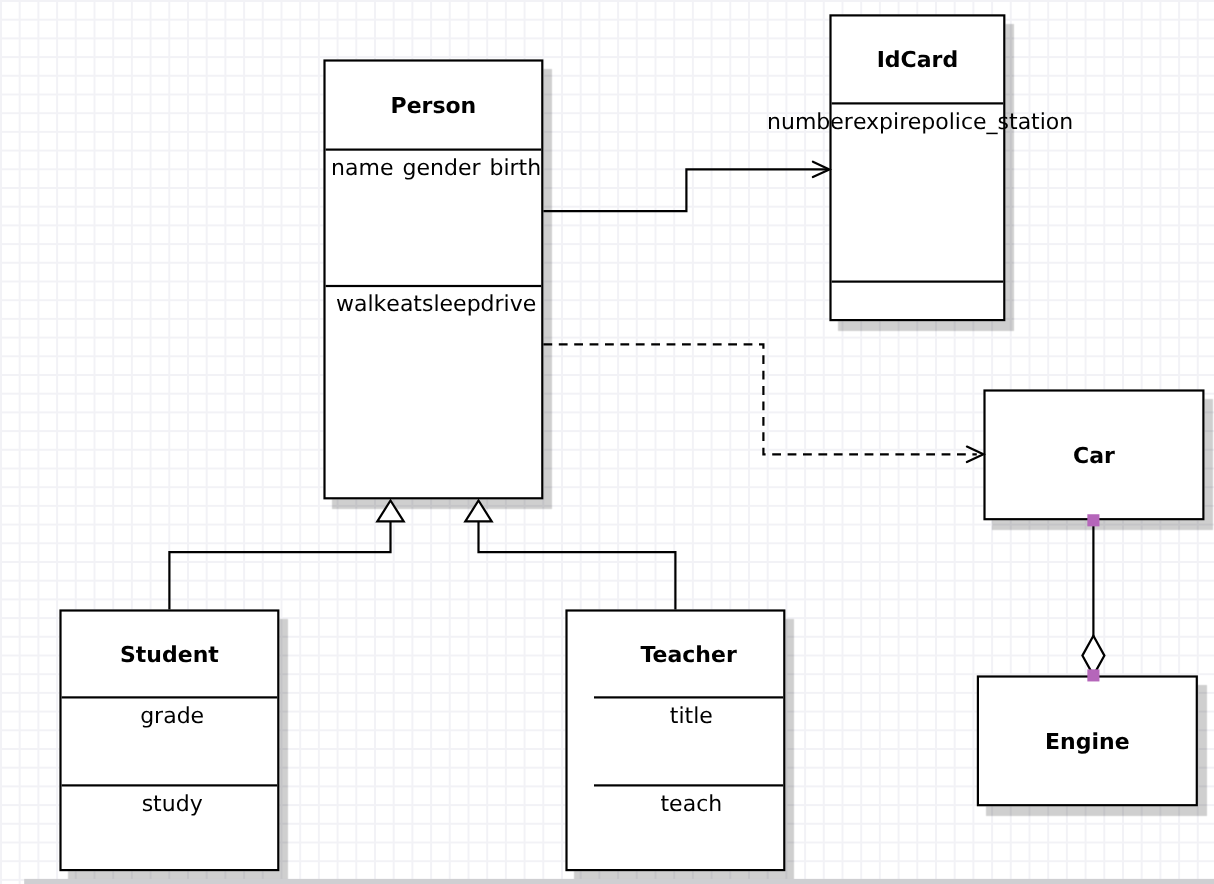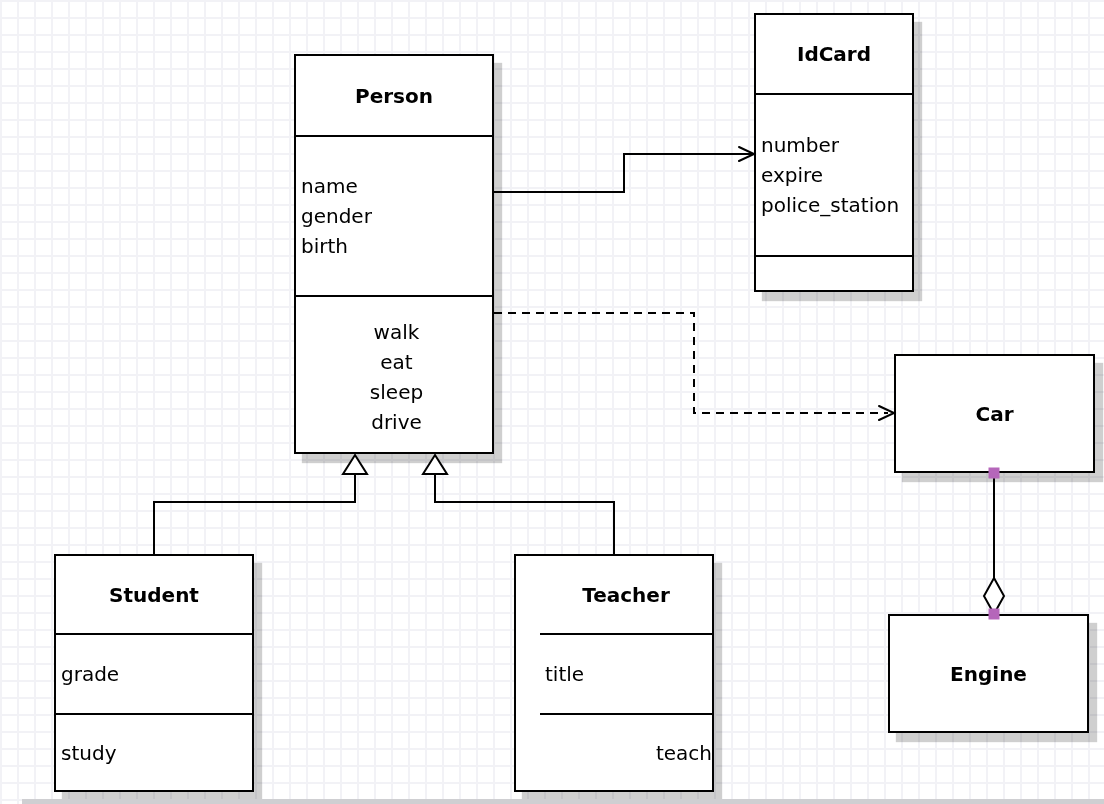--- a/index.html
+++ b/index.html
@@ -19,21 +19,21 @@
     display:flex; flex-direction:column;
   }
   .uml-title{
     box-sizing:border-box; flex:0 0 auto;
     display:flex; align-items:center; justify-content:center;
     font-weight:bold; font-size:20px; color:#000;
   }
   .uml-section{
     box-sizing:border-box; flex:0 0 auto;
     border-top:2px solid #000;
-    display:flex; flex-direction:column; justify-content:center;
+    display:flex; flex-direction:row; justify-content:center;
     padding-left:5px; font-size:20px; line-height:30px; color:#000;
   }
   .title-only .uml-title{flex:1 1 auto;}
   svg.connectors{position:absolute; left:0; top:0; z-index:5;}
   .stroke-solid{fill:none; stroke:#000; stroke-width:2;}
   .stroke-dashed{fill:none; stroke:#000; stroke-width:2; stroke-dasharray:8 6;}
   .open-arrow{fill:none; stroke:#000; stroke-width:2; stroke-linecap:round;}
   .hollow{fill:#ffffff; stroke:#000; stroke-width:2;}
   .bottom-edge{
     position:absolute; left:22px; right:0; top:799px; height:5px;
@@ -42,26 +42,26 @@
 </style>
 </head>
 <body>
 
 <div class="canvas">
 
   <div class="bottom-edge"></div>
 
   <div class="uml-class" style="left:294px; top:54px; width:200px; height:400px;">
     <div class="uml-title" style="height:79px;">Person</div>
-    <div class="uml-section" style="height:160px;">
+    <div class="uml-section" style="height:124px;justify-content:space-between;">
       <div>name</div>
       <div>gender</div>
       <div>birth</div>
     </div>
-    <div class="uml-section" style="height:161px;align-items:center;">
+    <div class="uml-section" style="height:161px;">
       <div>walk</div>
       <div>eat</div>
       <div>sleep</div>
       <div>drive</div>
     </div>
   </div>
 
   <div class="uml-class" style="left:754px; top:13px; width:160px; height:279px;">
     <div class="uml-title" style="height:78px;">IdCard</div>
     <div class="uml-section" style="height:162px;">

